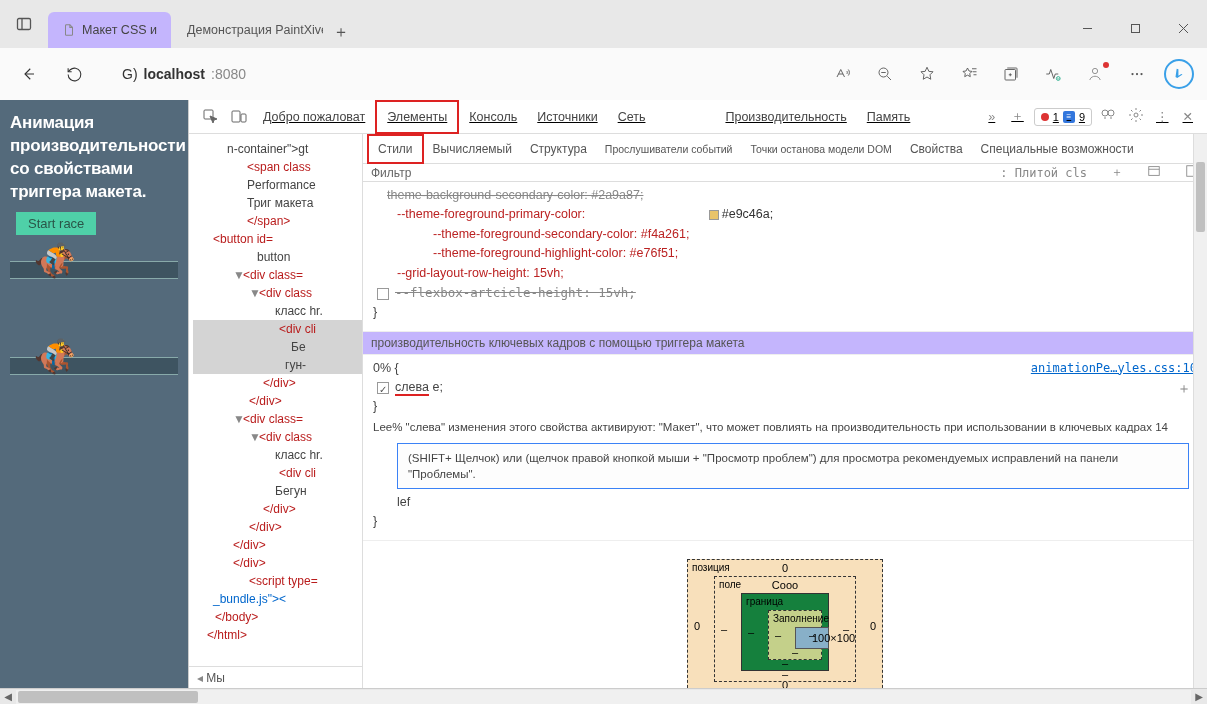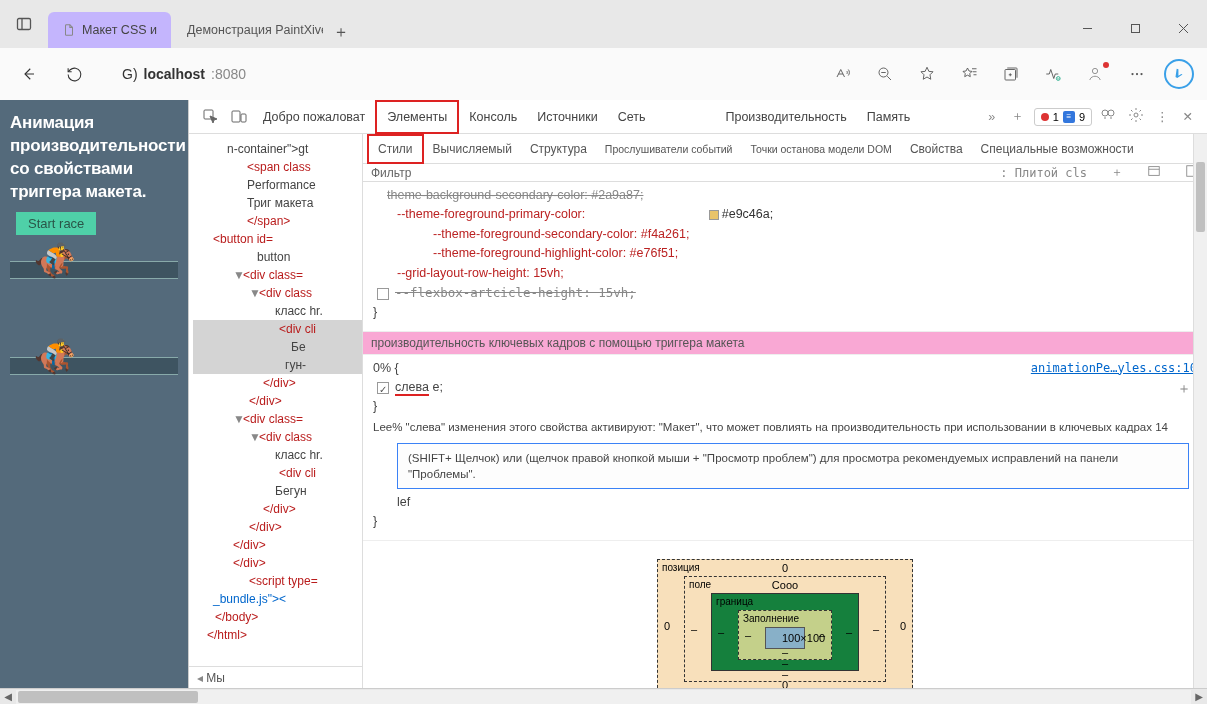--- a/index.html
+++ b/index.html
@@ -32,21 +32,21 @@
 .content { display: flex; height: 588px; background: #fff; }
 .page-pane { width: 188px; background: #546a7b; color: #fff; padding: 12px 10px; position: relative; overflow: hidden; }
 .page-title { font-size: 17px; font-weight: 700; line-height: 1.35; margin-bottom: 4px; letter-spacing: -0.2px; }
 .start-btn { background: #4fd0a8; color: #2a5548; font-size: 13px; padding: 4px 12px; border: none; margin-top: 4px; margin-left: 6px; }
 .track { border-top: 1px solid #8aa; border-bottom: 1px solid #8aa; height: 18px; margin: 26px 0 20px; position: relative; background: #3e5461; }
 .horse { position: absolute; font-size: 34px; top: -22px; transform: scaleX(-1); }
 .track2 { margin-top: 78px; }
 
 
 .devtools { flex: 1; background: #fff; display: flex; flex-direction: column; border-left: 1px solid #ccc; overflow: hidden; }
-.dt-toolbar { height: 34px; border-bottom: 1px solid #ddd; display: flex; align-items: center; padding: 0 8px; font-size: 12.5px; gap: 0; }
+.dt-toolbar { height: 34px; border-bottom: 1px solid #ddd; display: flex; align-items: center; padding: 0 8px; font-size: 12.5px; gap: 0; text-decoration: underline; }
 .dt-tool-icon { width: 28px; display: flex; justify-content: center; color: #666; }
 .dt-tab { padding: 0 10px; height: 34px; display: flex; align-items: center; color: #444; cursor: pointer; white-space: nowrap; }
 .dt-tab.active { border: 2px solid #d22; }
 .dt-right { margin-left: auto; display: flex; align-items: center; gap: 4px; }
 .pill { display: flex; align-items: center; gap: 4px; font-size: 11px; padding: 2px 6px; border: 1px solid #ccc; border-radius: 3px; }
 .pill .d { width: 8px; height: 8px; border-radius: 50%; }
 .pill .r { background: #d33; }
 .pill .b { background: #37d; color: #fff; width: 12px; height: 12px; font-size: 8px; display: flex; align-items: center; justify-content: center; border-radius: 2px; }
 
 .dt-body { flex: 1; display: flex; overflow: hidden; }
@@ -68,25 +68,25 @@
 .filter-row { height: 28px; border-bottom: 1px solid #ddd; display: flex; align-items: center; padding: 0 8px; font-size: 12px; color: #666; }
 .filter-right { margin-left: auto; display: flex; align-items: center; gap: 24px; color: #888; }
 .css-block { font-family: Consolas, monospace; font-size: 12.5px; padding: 4px 10px 8px; color: #444; line-height: 1.55; border-bottom: 1px solid #eee; }
 .css-prop { padding-left: 24px; }
 .css-prop .n { color: #b22; }
 .css-prop .v { color: #333; }
 .swatch { display: inline-block; width: 10px; height: 10px; border: 1px solid #999; vertical-align: middle; margin-right: 3px; }
 .struck { text-decoration: line-through; color: #888; }
 .cb { display: inline-block; width: 12px; height: 12px; border: 1px solid #999; vertical-align: middle; margin-right: 6px; background: #fff; }
 .cb.chk::after { content: "✓"; font-size: 10px; position: relative; top: -3px; left: 1px; color: #555; }
-.section-title { font-size: 12px; color: #555; padding: 4px 8px; border-bottom: 1px solid #eee; background: #f9a8d4; }
+.section-title { font-size: 12px; color: #555; padding: 4px 8px; border-bottom: 1px solid #eee; background: #c4b5fd; }
 .link-src { float: right; color: #06c; text-decoration: underline; font-family: Consolas, monospace; font-size: 12px; }
 .underline-red { border-bottom: 2px solid #d22; }
 .tooltip { position: relative; margin: 6px 8px 0 24px; border: 1px solid #3b82f6; background: #fdfdfd; padding: 6px 10px; font-size: 11.5px; color: #444; line-height: 1.4; }
-.box-model { margin: 18px auto 10px; width: 256px; font-family: Consolas, monospace; font-size: 11px; }
+.box-model { margin: 18px auto 10px; width: 196px; font-family: Consolas, monospace; font-size: 11px; }
 .bm { border: 1px dashed #333; padding: 16px 26px 10px; position: relative; text-align: center; background: #fff; }
 .bm .lbl { position: absolute; top: 2px; left: 4px; font-family: sans-serif; font-size: 10px; }
 .bm-margin { background: #f8e0bb; }
 .bm-border { background: #15803d; border-style: solid; }
 .bm-padding { background: #c4d08a; border-style: dashed; }
 .bm-content { background: #88b0c8; border: 1px solid #555; padding: 4px 16px; }
 .bm .side-l { position: absolute; left: 6px; top: 50%; transform: translateY(-50%); }
 .bm .side-r { position: absolute; right: 6px; top: 50%; transform: translateY(-50%); }
 .bm .side-t { position: absolute; top: 2px; left: 50%; transform: translateX(-50%); }
 .bm .side-b { position: absolute; bottom: 1px; left: 50%; transform: translateX(-50%); }

